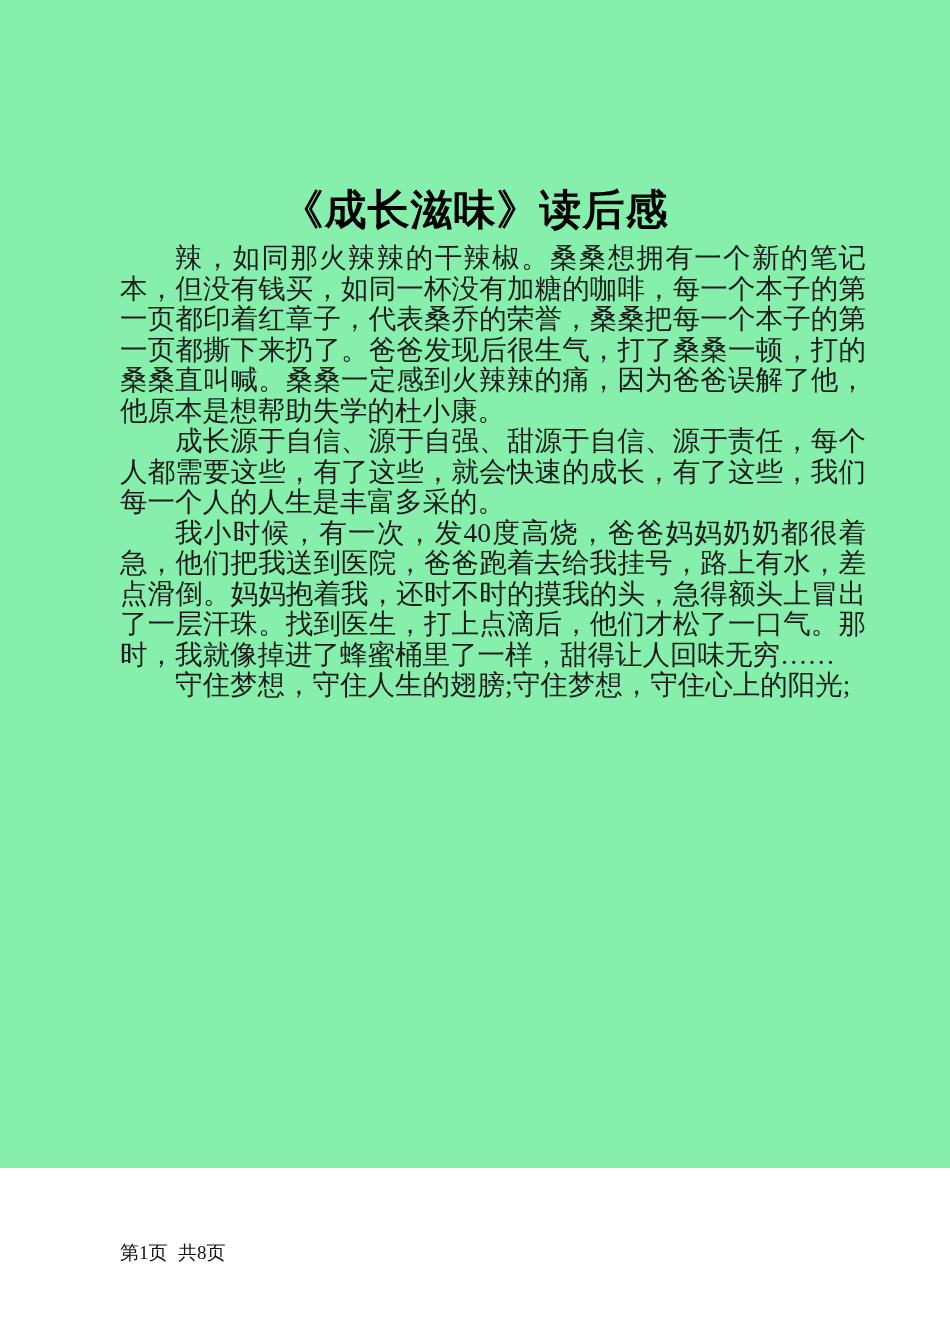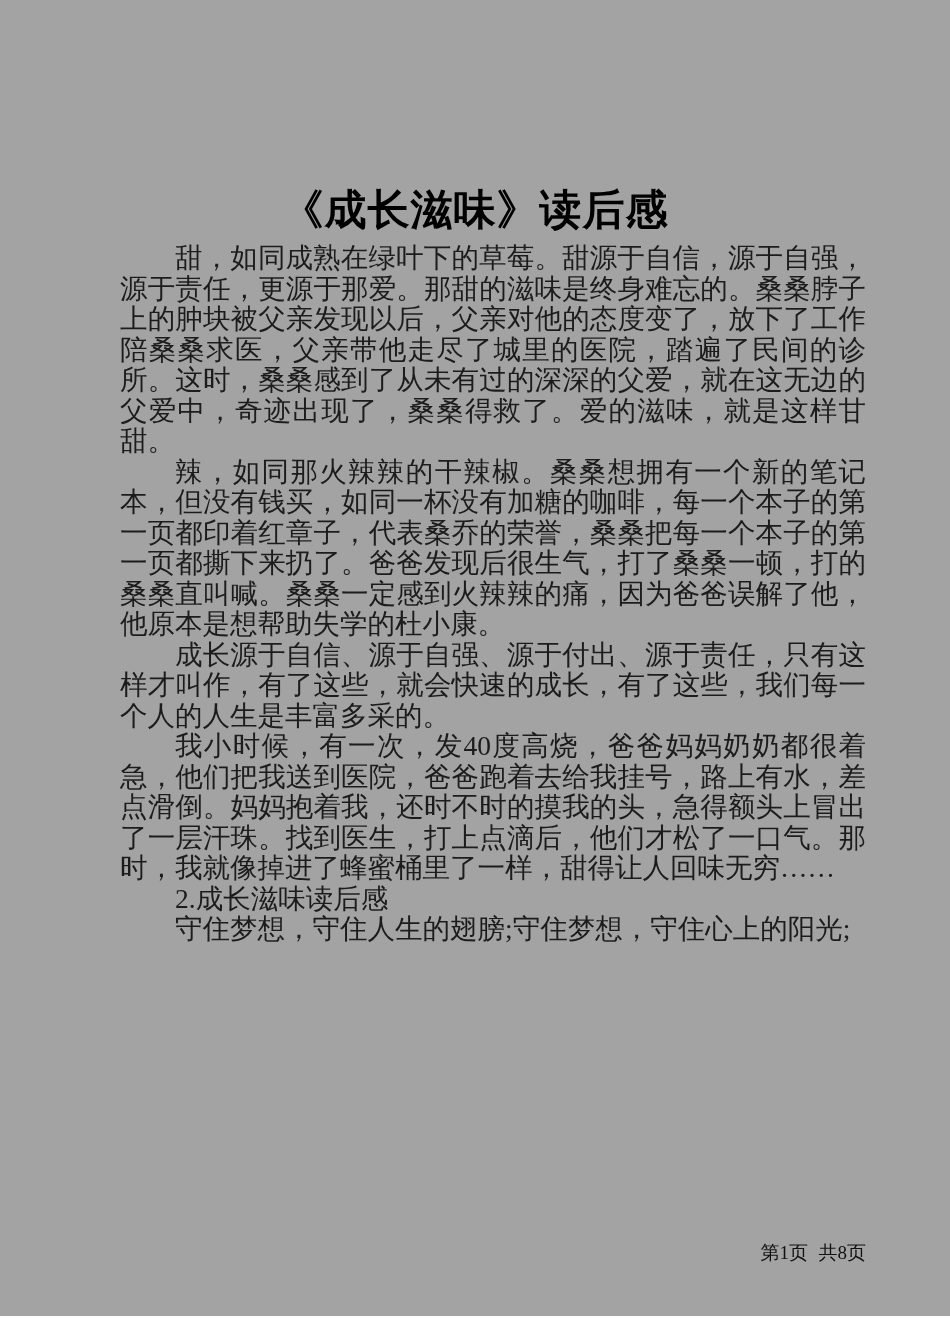--- a/index.html
+++ b/index.html
@@ -9,24 +9,24 @@
     background: #ffffff;
     position: relative;
     overflow: hidden;
     font-family: "Liberation Serif", "DejaVu Serif", serif;
     color: #1c1c1c;
   }
   .page {
     position: absolute;
     top: 0; left: 0;
     width: 950px;
-    height: 1316px;
+    height: 1168px;
     box-sizing: border-box;
     padding: 184px 84px 0 120px; 
-    background: #a3a3a3;
+    background: #86efac;
   }
   .doc-title {
     margin: 0 -84px 7px -120px; 
     font-size: 42px;
     line-height: 52px;
     font-weight: bold;
     text-align: center;
     color: #000000;
     letter-spacing: 1px;
   }
@@ -39,34 +39,32 @@
     word-break: break-all;
     color: #1c1c1c;
   }
   .footer {
     position: absolute;
     left: 120px;
     width: 746px;
     top: 1241px;
     font-size: 19px;
     line-height: 24px;
-    text-align: right;
+    text-align: left;
     color: #111111;
   }
   .footer .gap { display: inline-block; width: 0.55em; }
 </style>
 </head>
 <body>
 
 <div class="page">
   <h1 class="doc-title">《成长滋味》读后感</h1>
 
-  <p class="para">甜，如同成熟在绿叶下的草莓。甜源于自信，源于自强，源于责任，更源于那爱。那甜的滋味是终身难忘的。桑桑脖子上的肿块被父亲发现以后，父亲对他的态度变了，放下了工作陪桑桑求医，父亲带他走尽了城里的医院，踏遍了民间的诊所。这时，桑桑感到了从未有过的深深的父爱，就在这无边的父爱中，奇迹出现了，桑桑得救了。爱的滋味，就是这样甘甜。</p>
   <p class="para">辣，如同那火辣辣的干辣椒。桑桑想拥有一个新的笔记本，但没有钱买，如同一杯没有加糖的咖啡，每一个本子的第一页都印着红章子，代表桑乔的荣誉，桑桑把每一个本子的第一页都撕下来扔了。爸爸发现后很生气，打了桑桑一顿，打的桑桑直叫喊。桑桑一定感到火辣辣的痛，因为爸爸误解了他，他原本是想帮助失学的杜小康。</p>
-  <p class="para">成长源于自信、源于自强、源于付出、源于责任，只有这样才叫作，有了这些，就会快速的成长，有了这些，我们每一个人的人生是丰富多采的。</p>
+  <p class="para">成长源于自信、源于自强、甜源于自信、源于责任，每个人都需要这些，有了这些，就会快速的成长，有了这些，我们每一个人的人生是丰富多采的。</p>
   <p class="para">我小时候，有一次，发40度高烧，爸爸妈妈奶奶都很着急，他们把我送到医院，爸爸跑着去给我挂号，路上有水，差点滑倒。妈妈抱着我，还时不时的摸我的头，急得额头上冒出了一层汗珠。找到医生，打上点滴后，他们才松了一口气。那时，我就像掉进了蜂蜜桶里了一样，甜得让人回味无穷……</p>
-  <p class="para">2.成长滋味读后感</p>
   <p class="para">守住梦想，守住人生的翅膀;守住梦想，守住心上的阳光;</p>
 
   <div class="footer">
     <span>第1页</span><span class="gap"></span><span>共8页</span>
   </div>
 </div>
 
 </body></html>

